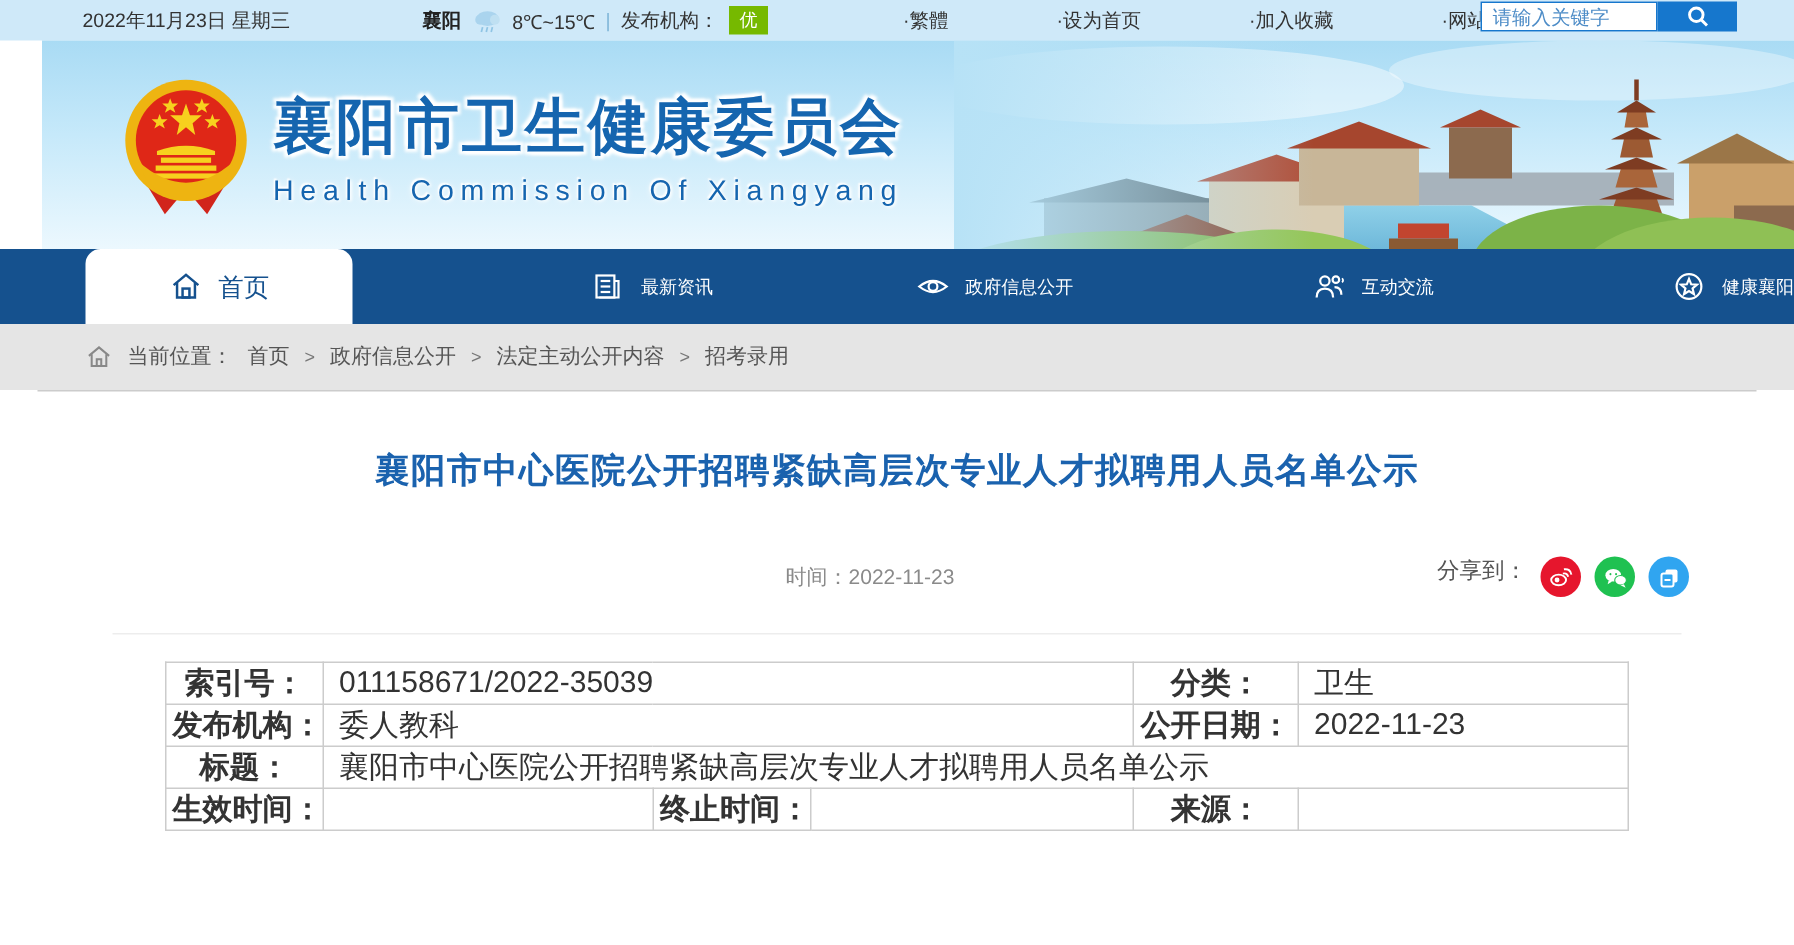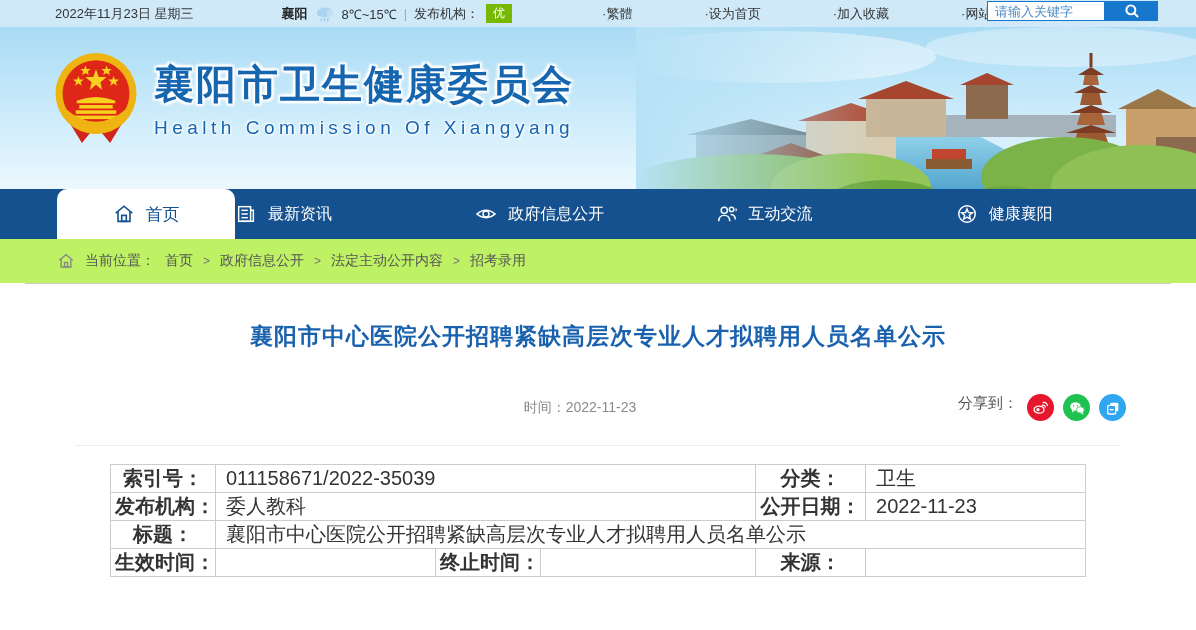--- a/index.html
+++ b/index.html
@@ -28,50 +28,51 @@
     font-size: 13px; padding: 0 7px; outline: none; color: #333;
     font-family: "Liberation Sans", sans-serif;
   }
   .searchbox input::placeholder { color: #4d8cc7; }
   .searchbox button {
     width: 53px; background: #1677cd; border: none; cursor: pointer;
     display: flex; align-items: center; justify-content: center;
   }
   
   .banner {
-    height: 162px; position: relative; overflow: hidden;
+    height: 139px; position: relative; overflow: hidden;
     background: linear-gradient(180deg, #a9dbf4 0%, #c6e9fa 45%, #ecf8fe 100%);
+    margin-left: 28px;
   }
   .banner-illustration { position: absolute; right: 0; top: 0; }
   .brand { position: absolute; left: 52px; top: 24px; display: flex; align-items: center; gap: 14px; }
   .brand-emblem { width: 88px; height: 94px; }
   .brand-text .cn {
     font-size: 40px; font-weight: bold; color: #1565af; letter-spacing: 2px;
     text-shadow: -2px -2px 2px #fff, 2px -2px 2px #fff, -2px 2px 2px #fff, 2px 2px 2px #fff, 0 0 6px #fff;
   }
   .brand-text .en {
     font-size: 19px; color: #1565af; letter-spacing: 4.5px; margin-top: 5px;
     text-shadow: -1px -1px 1px #fff, 1px 1px 2px #fff, 0 0 5px #fff;
   }
   
   .nav { height: 50px; background: #15518e; display: flex; align-items: stretch; padding-left: 57px; }
   .nav-tab {
     width: 178px; background: #ffffff; border-radius: 10px 10px 0 0;
     display: flex; align-items: center; justify-content: center; gap: 11px;
     color: #15518e; font-size: 17px; cursor: pointer;
   }
   .nav-item {
-    flex: 1; display: flex; align-items: center; justify-content: flex-start; gap: 11px;
-    color: #ffffff; font-size: 16px; cursor: pointer;
+    flex: 1; display: flex; align-items: center; justify-content: flex-end; gap: 11px;
+    color: #ffffff; font-size: 12px; cursor: pointer;
   }
   .nav-icon { width: 22px; height: 22px; display: block; }
   
   .breadcrumb {
     height: 44px; display: flex; align-items: center; padding-left: 57px;
-    color: #555; font-size: 14px; gap: 10px; background: #bef264;
+    color: #555; font-size: 14px; gap: 10px; background: #e5e5e5;
   }
   .breadcrumb .bc-link { cursor: pointer; }
   .breadcrumb .bc-sep { color: #777; font-size: 12px; }
   .divider { height: 1px; background: #cccccc; margin: 0 25px; }
   
   .article-title {
     text-align: center; color: #1a62ae; font-size: 23px; font-weight: bold;
     margin-top: 37px; letter-spacing: 1px;
   }
   .meta-row { position: relative; margin-top: 40px; height: 30px; }

